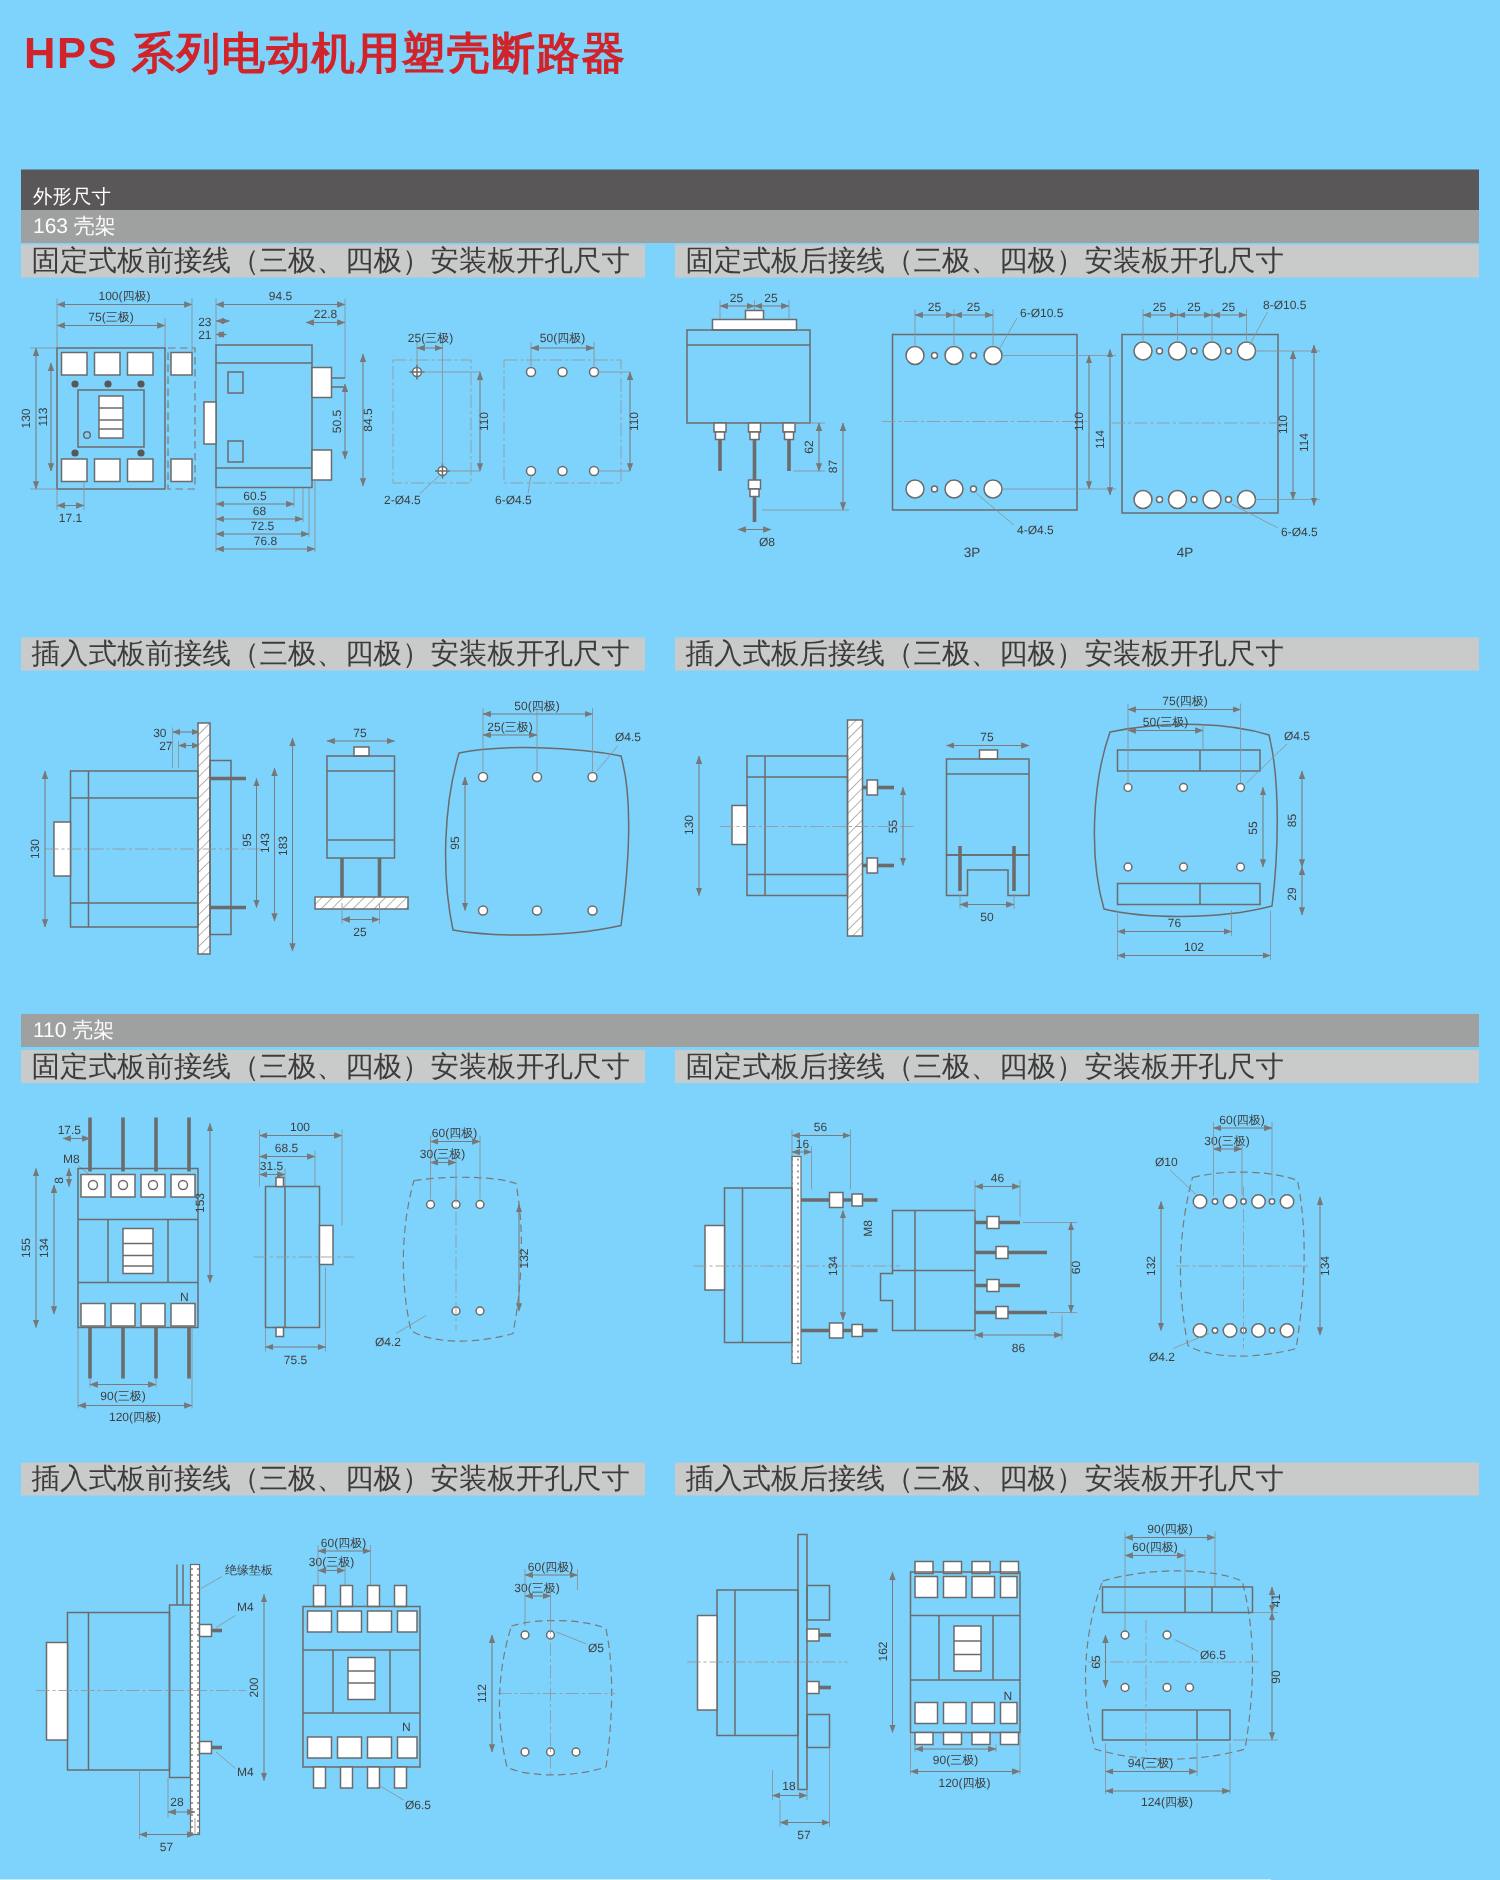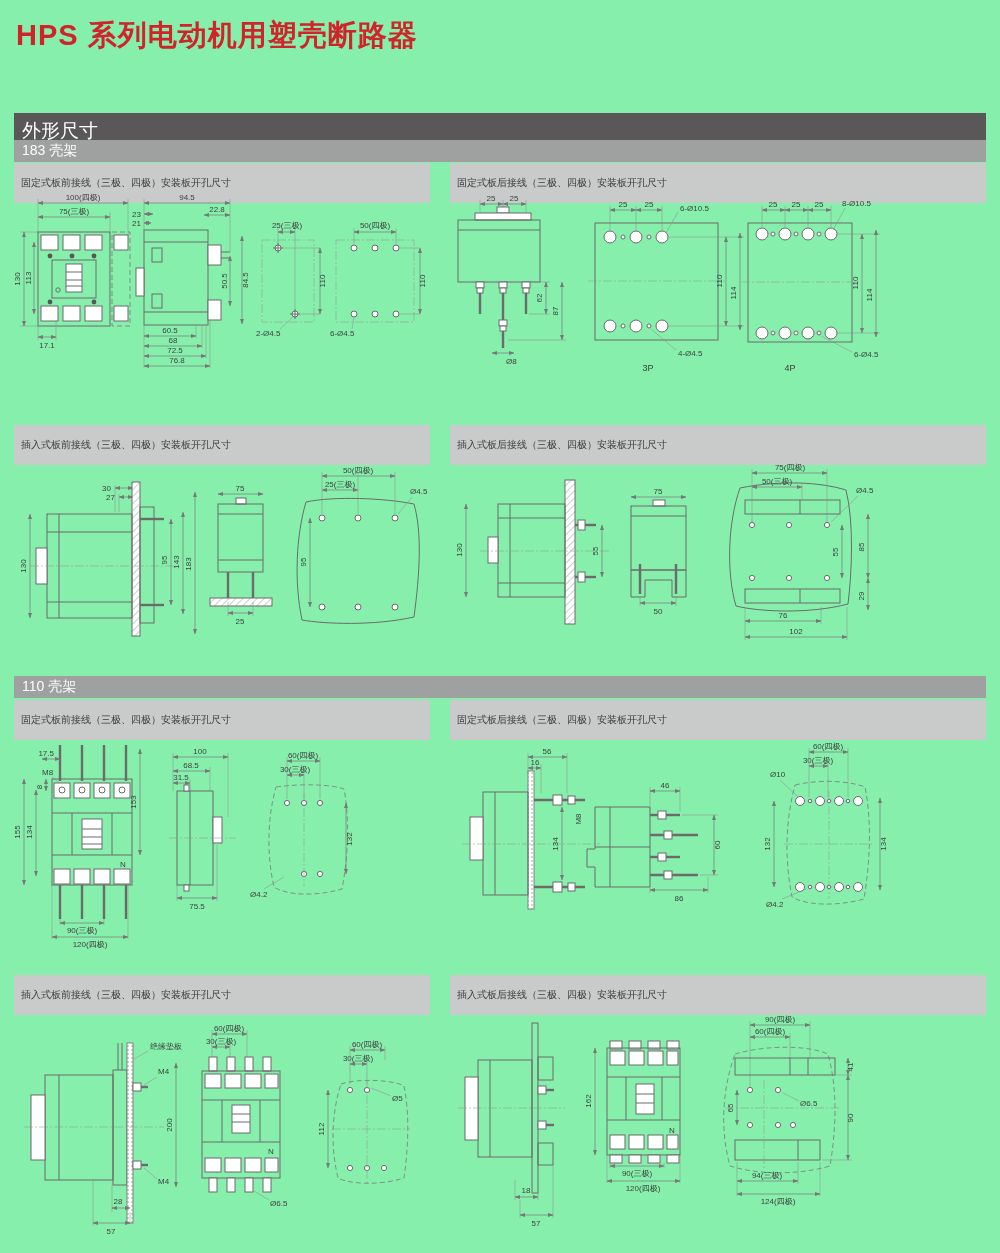--- a/index.html
+++ b/index.html
@@ -1,22 +1,22 @@
 <!DOCTYPE html>
 <html style="--red: #d1232a; --bardark: #595757; --barmid: #9fa0a0; --barlight: #c9caca;"><head>
 <meta charset="utf-8">
 <style>
 *{margin:0;padding:0;box-sizing:border-box}
 html,body{background:#fff}
-.page{position:relative;width:1000px;height:1253px;background:#86efac;font-family:"Liberation Sans",sans-serif;overflow:hidden}
+.page{position:relative;width:1000px;height:1253px;background:#7dd3fc;font-family:"Liberation Sans",sans-serif;overflow:hidden}
 .title{position:absolute;left:16px;top:16px;font-size:29px;font-weight:700;color:var(--red,#d1232a);letter-spacing:1px}
 .bar{position:absolute;left:14px;width:972px;display:flex;align-items:center;padding-left:8px}
-.bar-dark{background:var(--bardark,#595757);height:36px;font-size:19px;color:#fff}
+.bar-dark{background:var(--bardark,#595757);height:36px;font-size:13px;color:#fff}
 .bar-mid{background:var(--barmid,#9fa0a0);height:22px;font-size:14px;color:#fdfdfd}
-.hdr{position:absolute;height:40px;background:var(--barlight,#c9caca);display:flex;align-items:center;padding-left:7px;font-size:10px;color:#3c3c3c}
+.hdr{position:absolute;height:22px;background:var(--barlight,#c9caca);display:flex;align-items:center;padding-left:7px;font-size:19px;color:#3c3c3c}
 svg.draw{position:absolute}
 .ln{stroke:#6b6b6b;stroke-width:1;fill:none}
 .lf{stroke:#6b6b6b;stroke-width:1;fill:#fff}
 .dk{fill:#575757;stroke:none}
 .rod{stroke:#6b6b6b;stroke-width:2.4;fill:none}
 .dm{stroke:#7a7a7a;stroke-width:.7;fill:none;marker-start:url(#ae);marker-end:url(#ae)}
 .xt{stroke:#8f8f8f;stroke-width:.55;fill:none}
 .cl{stroke:#979797;stroke-width:.55;fill:none;stroke-dasharray:9 2 2 2}
 .ds{stroke:#7a7a7a;stroke-width:.8;fill:none;stroke-dasharray:5 3}
 .ht{fill:url(#ht);stroke:#6b6b6b;stroke-width:1}
@@ -41,21 +41,21 @@
 <pattern id="dt" width="4" height="4" patternUnits="userSpaceOnUse">
           <rect width="4" height="4" fill="#fff"></rect>
           <circle cx="2" cy="2" r=".7" fill="#8a8a8a"></circle>
         </pattern>
 </defs>
 </svg>
 
 <h1 class="title">HPS 系列电动机用塑壳断路器</h1>
 
 <div class="bar bar-dark" style="top:113px">外形尺寸</div>
-<div class="bar bar-mid" style="top:140px">183 壳架</div>
+<div class="bar bar-mid" style="top:140px">163 壳架</div>
 <div class="hdr" style="top:163px;left:14px;width:416px">固定式板前接线（三极、四极）安装板开孔尺寸</div>
 <div class="hdr" style="top:163px;left:450px;width:536px">固定式板后接线（三极、四极）安装板开孔尺寸</div>
 <div class="hdr" style="top:425px;left:14px;width:416px">插入式板前接线（三极、四极）安装板开孔尺寸</div>
 <div class="hdr" style="top:425px;left:450px;width:536px">插入式板后接线（三极、四极）安装板开孔尺寸</div>
 <div class="bar bar-mid" style="top:676px">110 壳架</div>
 <div class="hdr" style="top:700px;left:14px;width:416px">固定式板前接线（三极、四极）安装板开孔尺寸</div>
 <div class="hdr" style="top:700px;left:450px;width:536px">固定式板后接线（三极、四极）安装板开孔尺寸</div>
 <div class="hdr" style="top:975px;left:14px;width:416px">插入式板前接线（三极、四极）安装板开孔尺寸</div>
 <div class="hdr" style="top:975px;left:450px;width:536px">插入式板后接线（三极、四极）安装板开孔尺寸</div>
 

